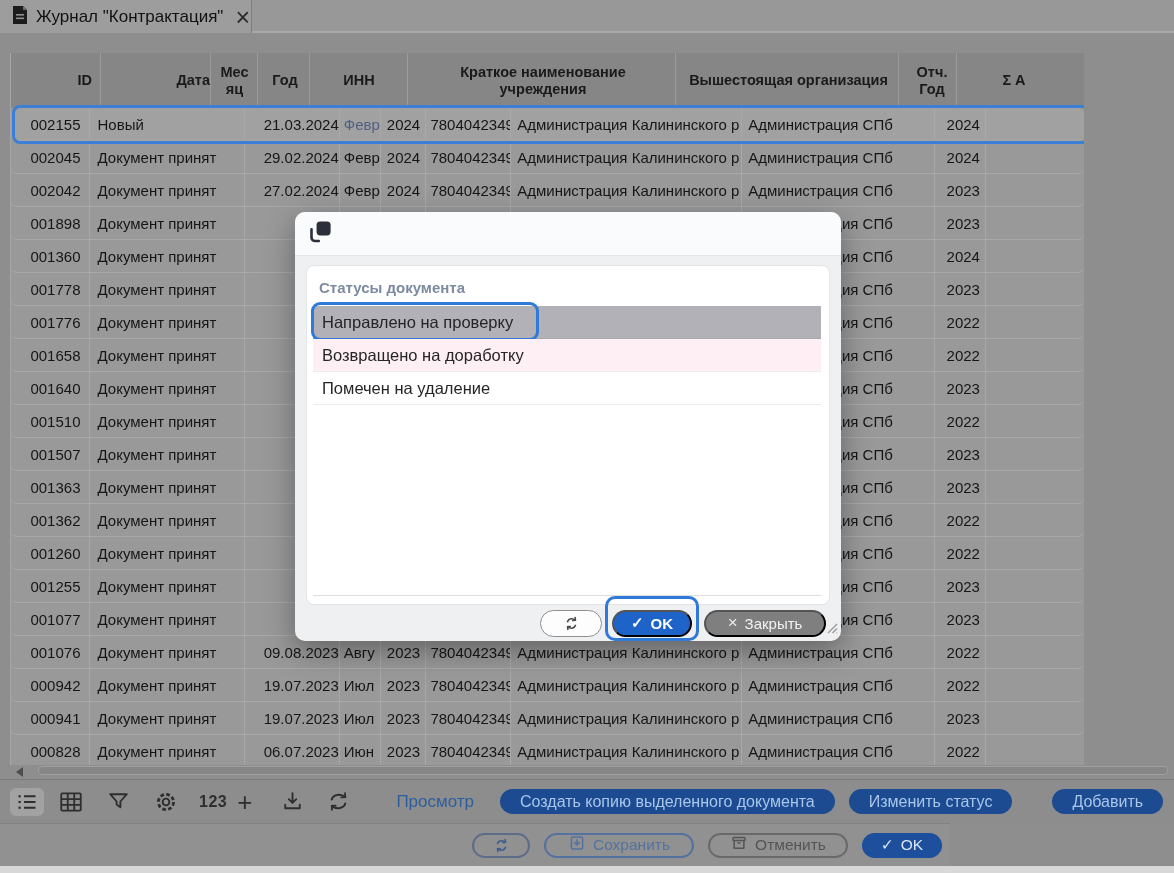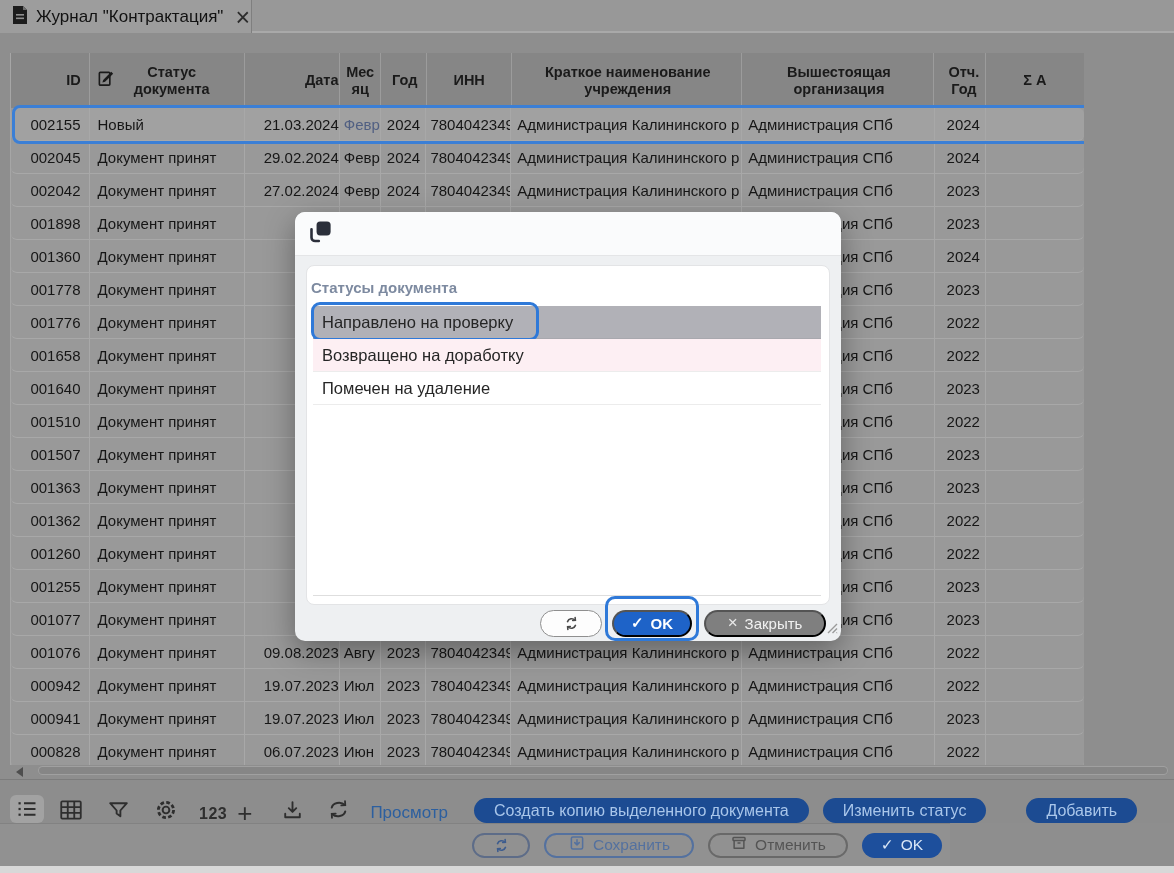--- a/index.html
+++ b/index.html
@@ -33,45 +33,45 @@
   .c-sum   { width:114px; border-right:none; }
   .c-mon.blue { color:#505f82; }
   .sel-ring { position:absolute; left:1px; top:52px; width:1128px; height:39px; border:3px solid #3b7fd6; border-radius:8px; pointer-events:none; z-index:5; }
 
   
   .hscroll { position:absolute; left:0; top:764px; width:1174px; height:14px; }
   .hs-arrow { position:absolute; left:16px; top:3px; width:0; height:0; border-top:5px solid transparent; border-bottom:5px solid transparent; border-right:7px solid #4e4e4e; }
   .hs-thumb { position:absolute; left:38px; top:2px; width:1130px; height:9px; border-radius:5px; background:#868686; box-shadow:0 0 0 1px #a0a0a0 inset; }
 
   
-  .toolbar { position:absolute; left:0; top:779px; width:1174px; height:44px; background:#8d8d8d; border-top:1px solid #7c7c7c; display:flex; align-items:flex-end; padding:0 10px; }
+  .toolbar { position:absolute; left:0; top:779px; width:1174px; height:44px; background:#8d8d8d; border-top:1px solid #7c7c7c; display:flex; align-items:center; padding:0 10px; }
   .tool { display:flex; align-items:center; justify-content:center; color:#2e2e2e; }
   .tool svg { display:block; }
   .tb-sel { background:#a2a2a2; border-radius:6px; width:34px; height:28px; }
   .t-gap { margin-left:14px; }
   .t-123 { font-size:16px; font-weight:bold; color:#2e2e2e; margin-left:20px; letter-spacing:.5px; }
   .t-plus { font-size:26px; font-weight:300; color:#2e2e2e; margin-left:10px; line-height:20px; }
-  .t-view { font-size:17px; color:#2c5f9f; margin-left:18px; }
+  .t-view { font-size:17px; color:#2c5f9f; margin-left:44px; }
   .bluepill { height:25px; border-radius:13px; background:#1c4b92; color:#a9c6ea; font-size:16px; display:flex; align-items:center; justify-content:center; padding:0 20px; white-space:nowrap; border:none; }
   .bp1 { margin-left:26px; } .bp2 { margin-left:14px; } .bp3 { margin-left:40px; }
 
   
   .bottombar { position:absolute; left:0; top:823px; width:950px; height:43px; background:#919191; border-top:1px solid #828282; display:flex; align-items:center; justify-content:flex-end; gap:14px; padding-right:8px; }
   .pillbtn { height:25px; border-radius:13px; display:flex; align-items:center; justify-content:center; gap:7px; font-size:15.5px; background:transparent; white-space:nowrap; }
   .pb-refresh { width:58px; border:2px solid #5d6c88; color:#3d5c8e; }
   .pb-save { width:150px; border:2px solid #54719f; color:#54719f; }
   .pb-cancel { width:140px; border:2px solid #696969; color:#545454; }
   .pb-ok { width:80px; border:none; background:#1d4f9c; color:#d9e6f6; }
   .bottomstrip { position:absolute; left:0; top:866px; width:1174px; height:7px; background:#d8d8d8; }
 
   
   .dialog { position:absolute; left:295px; top:212px; width:546px; height:429px; background:#eef0f2; border-radius:10px; box-shadow:0 10px 30px rgba(0,0,0,.35); z-index:10; }
   .dlg-titlebar { height:44px; background:#fafbfc; border-radius:10px 10px 0 0; border-bottom:1px solid #e4e5e7; display:flex; align-items:center; padding-left:12px; }
   .dlg-panel { position:absolute; left:11px; top:53px; width:524px; height:340px; background:#ffffff; border:1px solid #e3e4e6; border-radius:8px; }
-  .dlg-label { margin:13px 0 10px 4px; font-size:15px; font-weight:bold; color:#7d8aa0; }
+  .dlg-label { margin:13px 0 10px 12px; font-size:15px; font-weight:bold; color:#7d8aa0; }
   .optlist { margin:0 8px 0 6px; }
   .opt { position:relative; height:33px; display:flex; align-items:center; padding-left:9px; font-size:16.5px; color:#262626; background:#fff; border-bottom:1px solid #ececec; }
   .opt.selected { background:#b1b1b7; border-bottom:1px solid #a8a8ae; }
   .opt.pink { background:#fdeff3; }
   .opt-ring { position:absolute; left:-2px; top:-4px; width:228px; height:39px; border:3px solid #2f79d8; border-radius:9px; pointer-events:none; }
   .panel-sep { position:absolute; left:6px; right:8px; bottom:8px; height:1px; background:#dedede; }
   .dlg-footer { position:absolute; left:0; top:393px; width:546px; height:36px; display:flex; align-items:center; }
   .dlg-pill { height:27px; border-radius:14px; display:flex; align-items:center; justify-content:center; gap:7px; font-size:15px; }
   .dp-refresh { position:absolute; left:245px; width:62px; background:#fdfdfd; border:1px solid #8f8f8f; color:#4a4a4a; }
   .dp-ok { position:absolute; left:317px; width:80px; background:#1e63c8; color:#ffffff; font-weight:bold; }
@@ -96,29 +96,20 @@
           </svg>
       </span>
       <span class="tab-title">Журнал "Контрактация"</span>
       <span class="tab-close">×</span>
     </div>
   </div>
 
   <div class="grid">
     <div class="hrow">
       <div class="hcell c-id">ID</div>
-      <div class="hcell c-st" style="gap:6px; justify-content:flex-start; padding-left:7px;">
-        <span>
-          <svg width="19" height="19" viewBox="0 0 20 20" fill="none" stroke="#1a1a1a" stroke-width="1.7">
-              <rect x="2.5" y="3.5" width="11" height="13.5" rx="1"></rect>
-              <path d="M8.5 13.5L17 5l-2-2-8.5 8.5-.8 2.8z" fill="#1a1a1a" stroke="none"></path>
-            </svg>
-        </span>
-        <span class="lbl" style="max-width:100px; text-align:center; flex:1;">Статус документа</span>
-      </div>
       <div class="hcell c-date">Дата</div>
       <div class="hcell c-mon">Мес яц</div>
       <div class="hcell c-year">Год</div>
       <div class="hcell c-inn">ИНН</div>
       <div class="hcell c-org">
           <span class="lbl" style="max-width:180px;">Краткое наименование учреждения</span>
         </div>
       <div class="hcell c-par">Вышестоящая организация</div>
       <div class="hcell c-ry">Отч. Год</div>
       <div class="hcell c-sum">Σ А</div>

